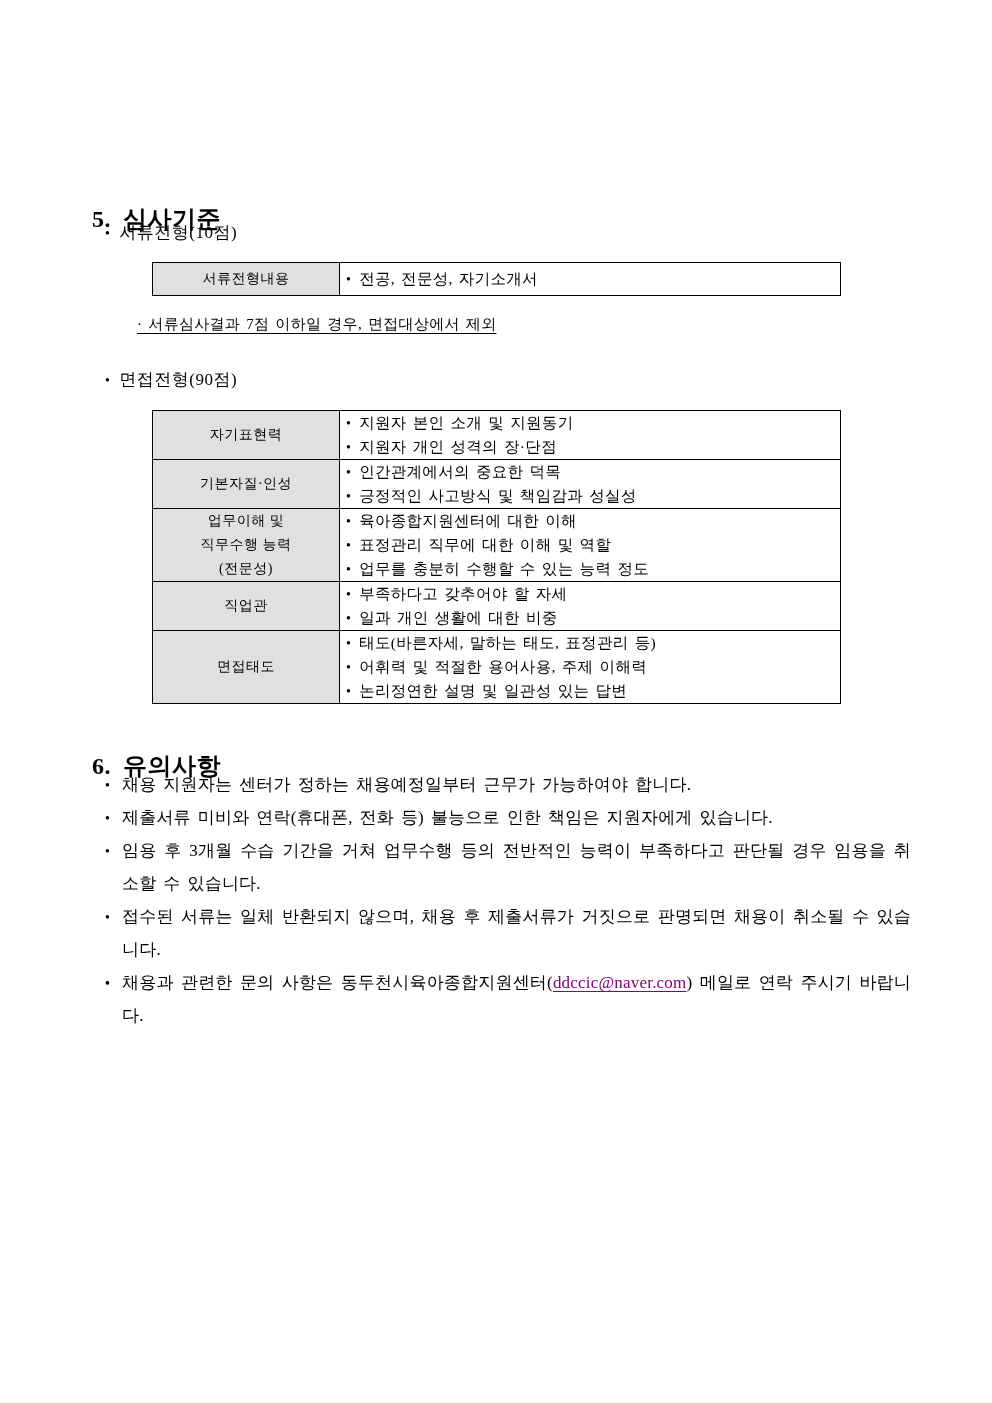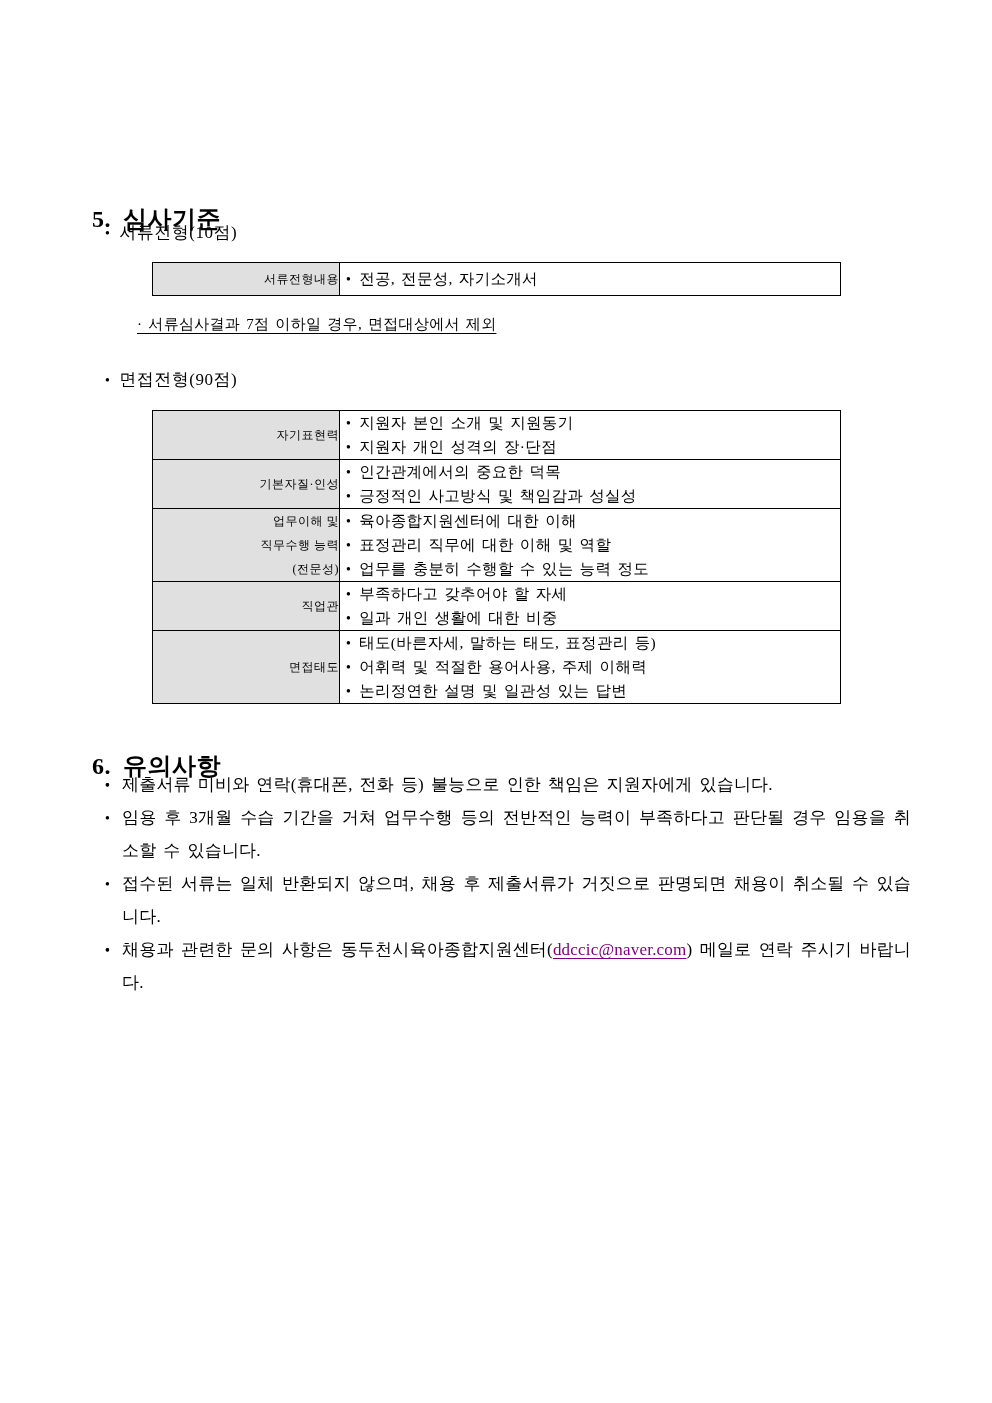--- a/index.html
+++ b/index.html
@@ -22,21 +22,21 @@
   .sec-heading{font-weight:bold;font-size:24px;letter-spacing:.5px;margin-top:17px;}
   .sec-heading .num{display:inline-block;margin-right:12px;}
   
   .sub-bullet{font-size:17px;letter-spacing:.5px;}
   .sub-bullet .b{font-size:12px;vertical-align:2px;margin-right:9px;}
   
   table.tbl{border-collapse:collapse;table-layout:fixed;}
   table.tbl td{border:1px solid var(--border);vertical-align:middle;padding:0;}
   td.cat{
     width:186px;background:var(--hdr-bg);
-    text-align:right;font-size:12px;letter-spacing:.5px;
+    text-align:center;font-size:14px;letter-spacing:.5px;
   }
   td.cat div{line-height:24px;}
   td.items{width:500px;background:#fff;padding:0 6px;}
   .item{line-height:24px;font-size:15.5px;letter-spacing:.3px;word-spacing:2px;white-space:nowrap;}
   .item .b{font-size:11px;vertical-align:2px;margin:0 8px 0 6px;}
   .t1 .item{line-height:20px;}
   
   .screen-note{
     font-size:15px;letter-spacing:.3px;word-spacing:2px;
     text-decoration:underline;text-underline-offset:4px;
@@ -142,21 +142,21 @@
           </td>
         </tr>
       </tbody>
   </table>
 
   <div class="abs sec-heading" style="top:733px;left:92px;">
     <span class="num">6.</span><span>유의사항</span>
   </div>
 
   <div class="abs notes" style="top:768px;left:105px;" id="notes-list">
-      <div class="note-item"><span class="b" style="font-size: 8px; vertical-align: 3px;">●</span></div>
+      <div class="note-item"><span class="b" style="font-size: 8px; vertical-align: 3px;">●</span><span>채용 지원자는 센터가 정하는 채용예정일부터 근무가 가능하여야 합니다.</span></div>
       <div class="note-item"><span class="b" style="font-size: 8px; vertical-align: 3px;">●</span><span>제출서류 미비와 연락(휴대폰, 전화 등) 불능으로 인한 책임은 지원자에게 있습니다.</span></div>
       <div class="note-item"><span class="b" style="font-size: 8px; vertical-align: 3px;">●</span><span>임용 후 3개월 수습 기간을 거쳐 업무수행 등의 전반적인 능력이 부족하다고 판단될 경우 임용을 취소할 수 있습니다.</span></div>
       <div class="note-item"><span class="b" style="font-size: 8px; vertical-align: 3px;">●</span><span>접수된 서류는 일체 반환되지 않으며, 채용 후 제출서류가 거짓으로 판명되면 채용이 취소될 수 있습니다.</span></div>
       <div class="note-item"><span class="b" style="font-size: 8px; vertical-align: 3px;">●</span></div>
       <div class="note-item"><span class="b" style="font-size: 8px; vertical-align: 3px;">●</span><span>채용과 관련한 문의 사항은 동두천시육아종합지원센터(</span><a class="mail" href="mailto:ddccic@naver.com">ddccic@naver.com</a><span>) 메일로 연락 주시기 바랍니다.</span></div>
     </div>
 
 </div>
 
 </body></html>

